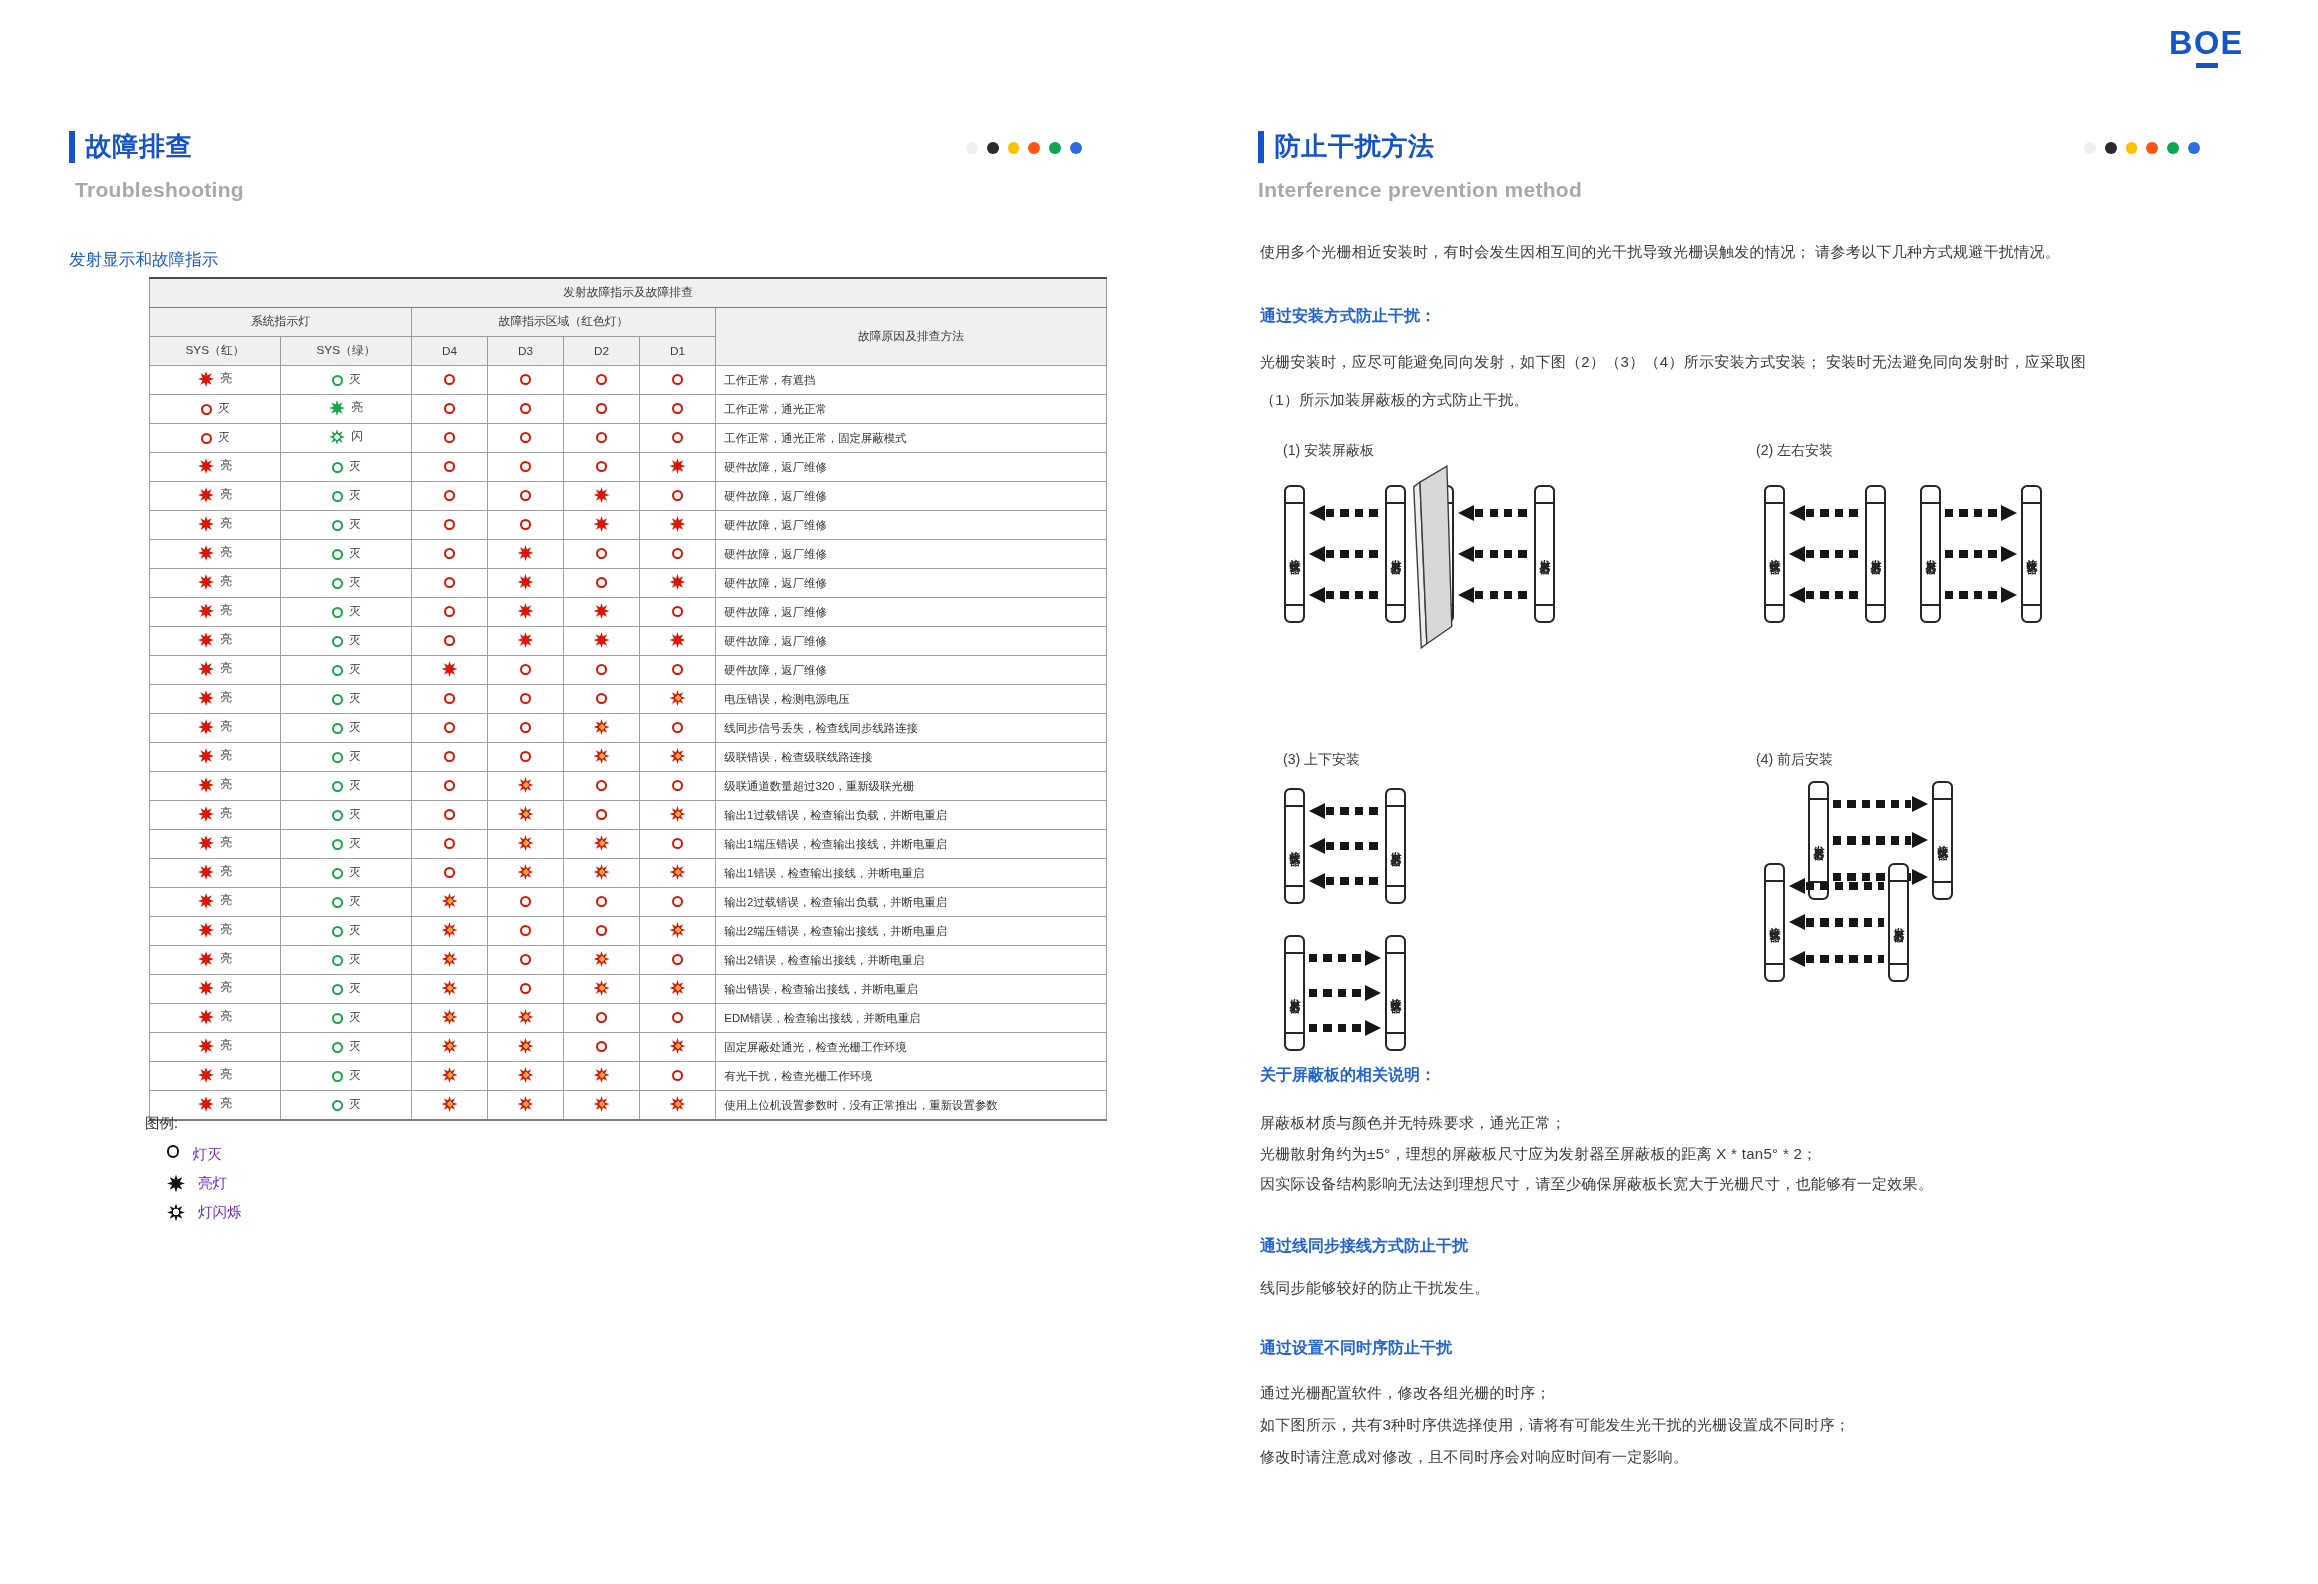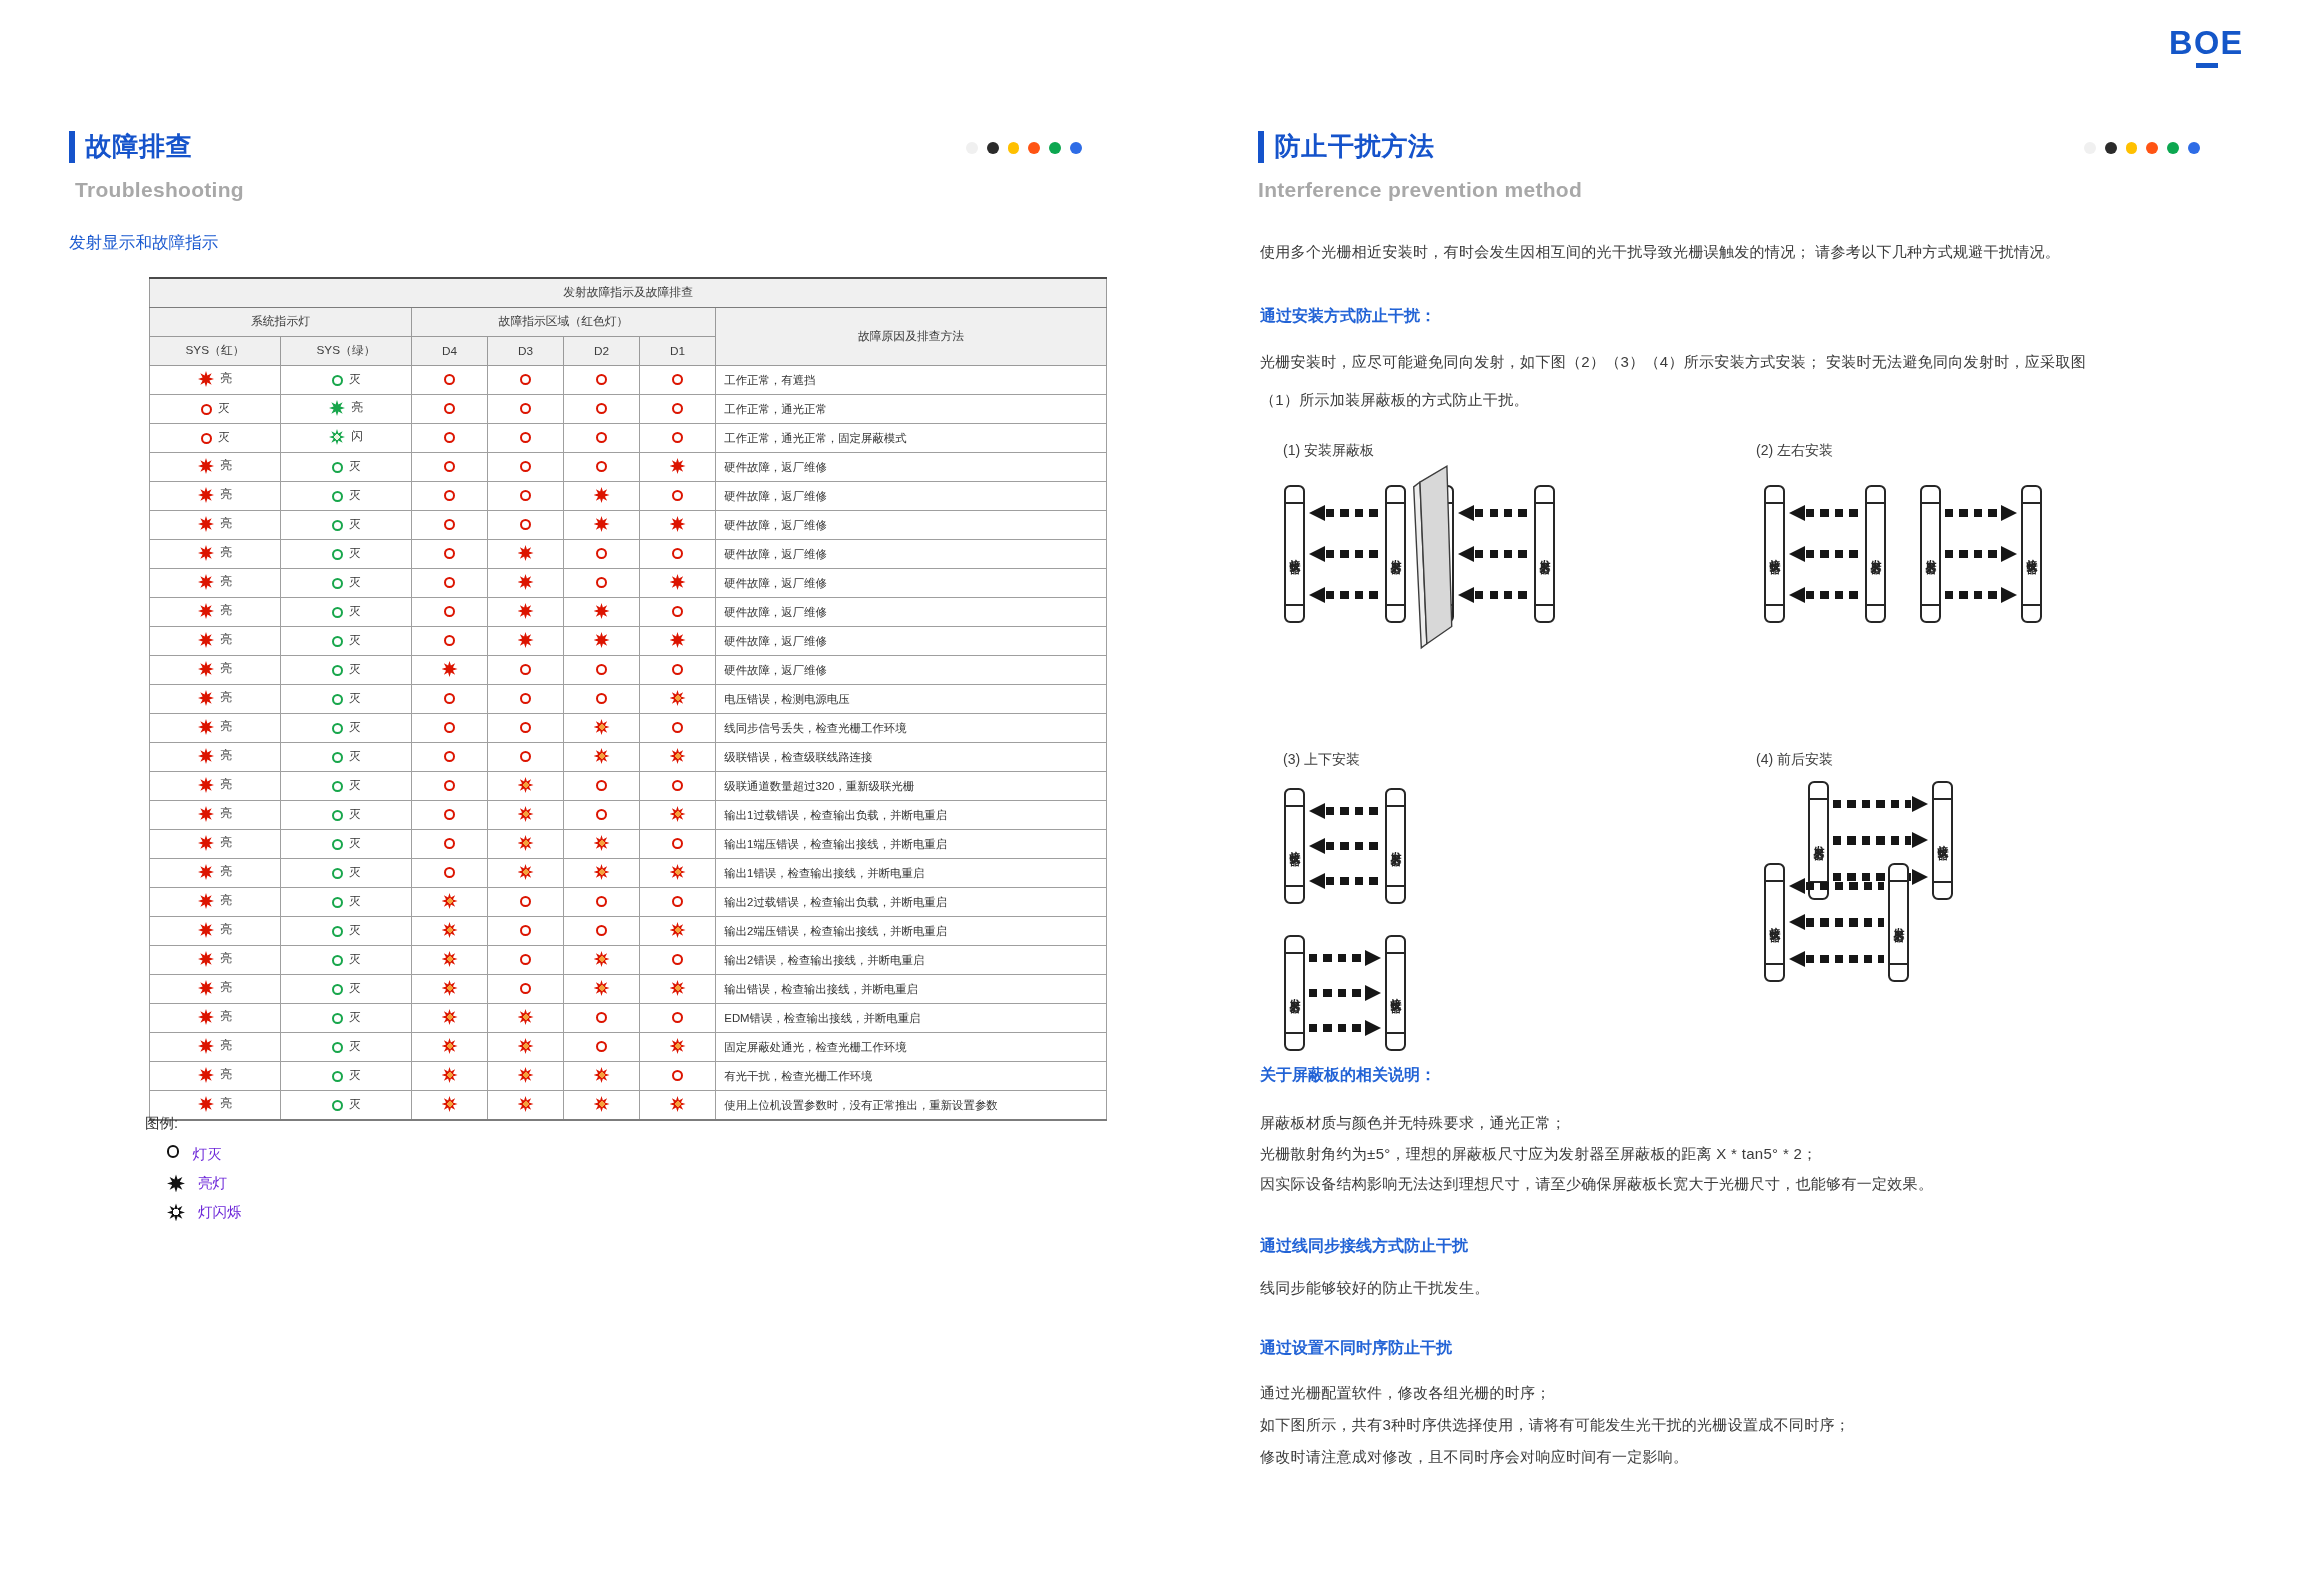--- a/index.html
+++ b/index.html
@@ -8,21 +8,21 @@
     font-family:"Liberation Sans","DejaVu Sans",sans-serif; color:#3a3a3a;
     overflow:hidden;
   }
   .abs { position:absolute; }
 
   
   .sec-title { position:absolute; padding-left:16.6px; }
   .sec-title .tbar { position:absolute; left:0; top:2.1px; width:6.2px; height:32px; background:#1553cb; }
   .sec-title .ttext { font-size:26px; font-weight:700; color:#1553cb; letter-spacing:0.7px; }
   .en-sub { position:absolute; font-size:21px; font-weight:700; color:#a8a8a8; letter-spacing:0.3px; }
-  .blue-sub { position:absolute; font-size:16.6px; font-weight:500; color:#1d5bd0; }
+  .blue-sub { position:absolute; font-size:16.6px; font-weight:500; color:#1d5bd0;margin-top:17px; }
   .blue-h { position:absolute; font-size:16px; font-weight:600; color:#2263d6; }
   .body-line { position:absolute; font-size:15px; color:#3b3b3b; letter-spacing:0.3px; white-space:nowrap; }
 
   
   .dots { position:absolute; display:flex; gap:9px; }
   .dots .dot { width:11.8px; height:11.8px; border-radius:50%; display:inline-block; }
 
   
   .boe-logo { position:absolute; font-size:32.5px; font-weight:700; color:#1456c8; letter-spacing:1.4px; }
   .boe-logo .o { position:relative; display:inline-block; }
@@ -429,21 +429,21 @@
             </span></td>
           <td><span class="cell-ind">
               <span class="sym off c-red"></span>
             </span></td>
           <td><span class="cell-ind">
               <span class="sym flash c-red"></span>
             </span></td>
           <td><span class="cell-ind">
               <span class="sym off c-red"></span>
             </span></td>
-          <td class="desc">线同步信号丢失，检查光栅工作环境</td>
+          <td class="desc">线同步信号丢失，检查线同步线路连接</td>
         </tr>
         <tr>
           <td><span class="cell-ind">
               <span class="sym on c-red"></span>
               <span class="sym-label">亮</span>
             </span></td>
           <td><span class="cell-ind">
               <span class="sym off c-green"></span>
               <span class="sym-label">灭</span>
             </span></td>

